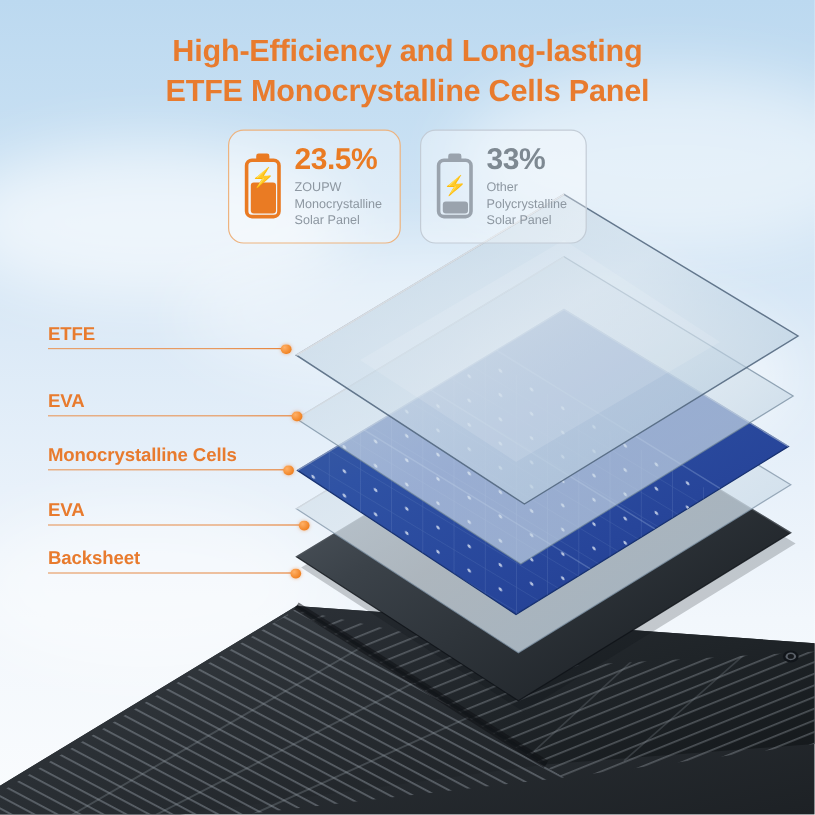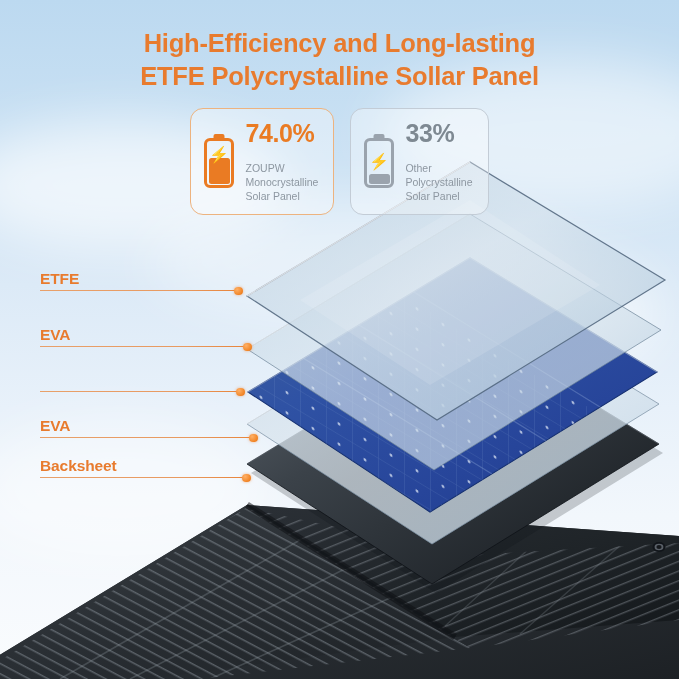--- a/index.html
+++ b/index.html
@@ -50,21 +50,21 @@
   .batt.orange .bolt { color:#ffffff; top:13px; }
 
   .batt.grey .cap  { background:#9aa3ad; }
   .batt.grey .body { border-color:#9aa3ad; }
   .batt.grey .fill { background:#9aa3ad; bottom:4px; width:21px; height:10px; }
   .batt.grey .bolt { color:#9aa3ad; top:20px; }
 
   .pct  { font-size:25px; font-weight:bold; line-height:1.06; letter-spacing:-.4px; }
   .card.orange .pct { color:#ea7b23; }
   .card.grey   .pct { color:#7e8992; }
-  .sub  { font-size:10.5px; line-height:1.34; color:#8d97a1; white-space:pre-line; margin-top:14px; }
+  .sub  { font-size:10.5px; line-height:1.34; color:#8d97a1; white-space:pre-line; margin-top:2px; }
 
   
   .stage { position:absolute; left:0; top:0; width:679px; height:679px; }
 
   
   .callout { position:absolute; left:40px; width:600px; height:30px; }
   .callout .lab {
     position:absolute; left:0; bottom:7px;
     color:#e87b2e; font-size:15.5px; font-weight:bold; letter-spacing:-.1px; white-space:nowrap;
   }
@@ -224,33 +224,33 @@
   </g>
 
   <g>
     <path d="M247 296 L470 162 L665 280 L437 420 Z" fill="url(#gEtfe)" stroke="#4e637a" stroke-width="1.2" stroke-opacity=".85"></path>
     <path d="M247 296 L470 162" fill="none" stroke="#ffffff" stroke-opacity=".75" stroke-width="1.4"></path>
     <path d="M300 300 L470 200 L600 285 L430 385 Z" fill="#ffffff" opacity=".12"></path>
   </g>
 </svg>
 
 <div class="title">High-Efficiency and Long-lasting
-ETFE Polycrystalline Sollar Panel</div>
+ETFE Monocrystalline Cells Panel</div>
 
 <div class="badges">
 
   <div class="card orange">
     <div class="batt orange">
       <div class="cap"></div>
       <div class="body"></div>
       <div class="fill"></div>
       <div class="bolt">⚡</div>
     </div>
     <div>
-      <div class="pct">74.0%</div>
+      <div class="pct">23.5%</div>
       <div class="sub">ZOUPW
 Monocrystalline
 Solar Panel</div>
     </div>
   </div>
 
   <div class="card grey">
     <div class="batt grey">
       <div class="cap"></div>
       <div class="body"></div>
@@ -273,20 +273,21 @@
   <div class="dot" style="left:194px"></div>
 </div>
 
 <div class="callout" style="top:321px">
   <div class="lab">EVA</div>
   <div class="line" style="width:207px"></div>
   <div class="dot" style="left:203px"></div>
 </div>
 
 <div class="callout" style="top:366px">
+  <div class="lab">Monocrystalline Cells</div>
   <div class="line" style="width:200px"></div>
   <div class="dot" style="left:196px"></div>
 </div>
 
 <div class="callout" style="top:412px">
   <div class="lab">EVA</div>
   <div class="line" style="width:213px"></div>
   <div class="dot" style="left:209px"></div>
 </div>
 

